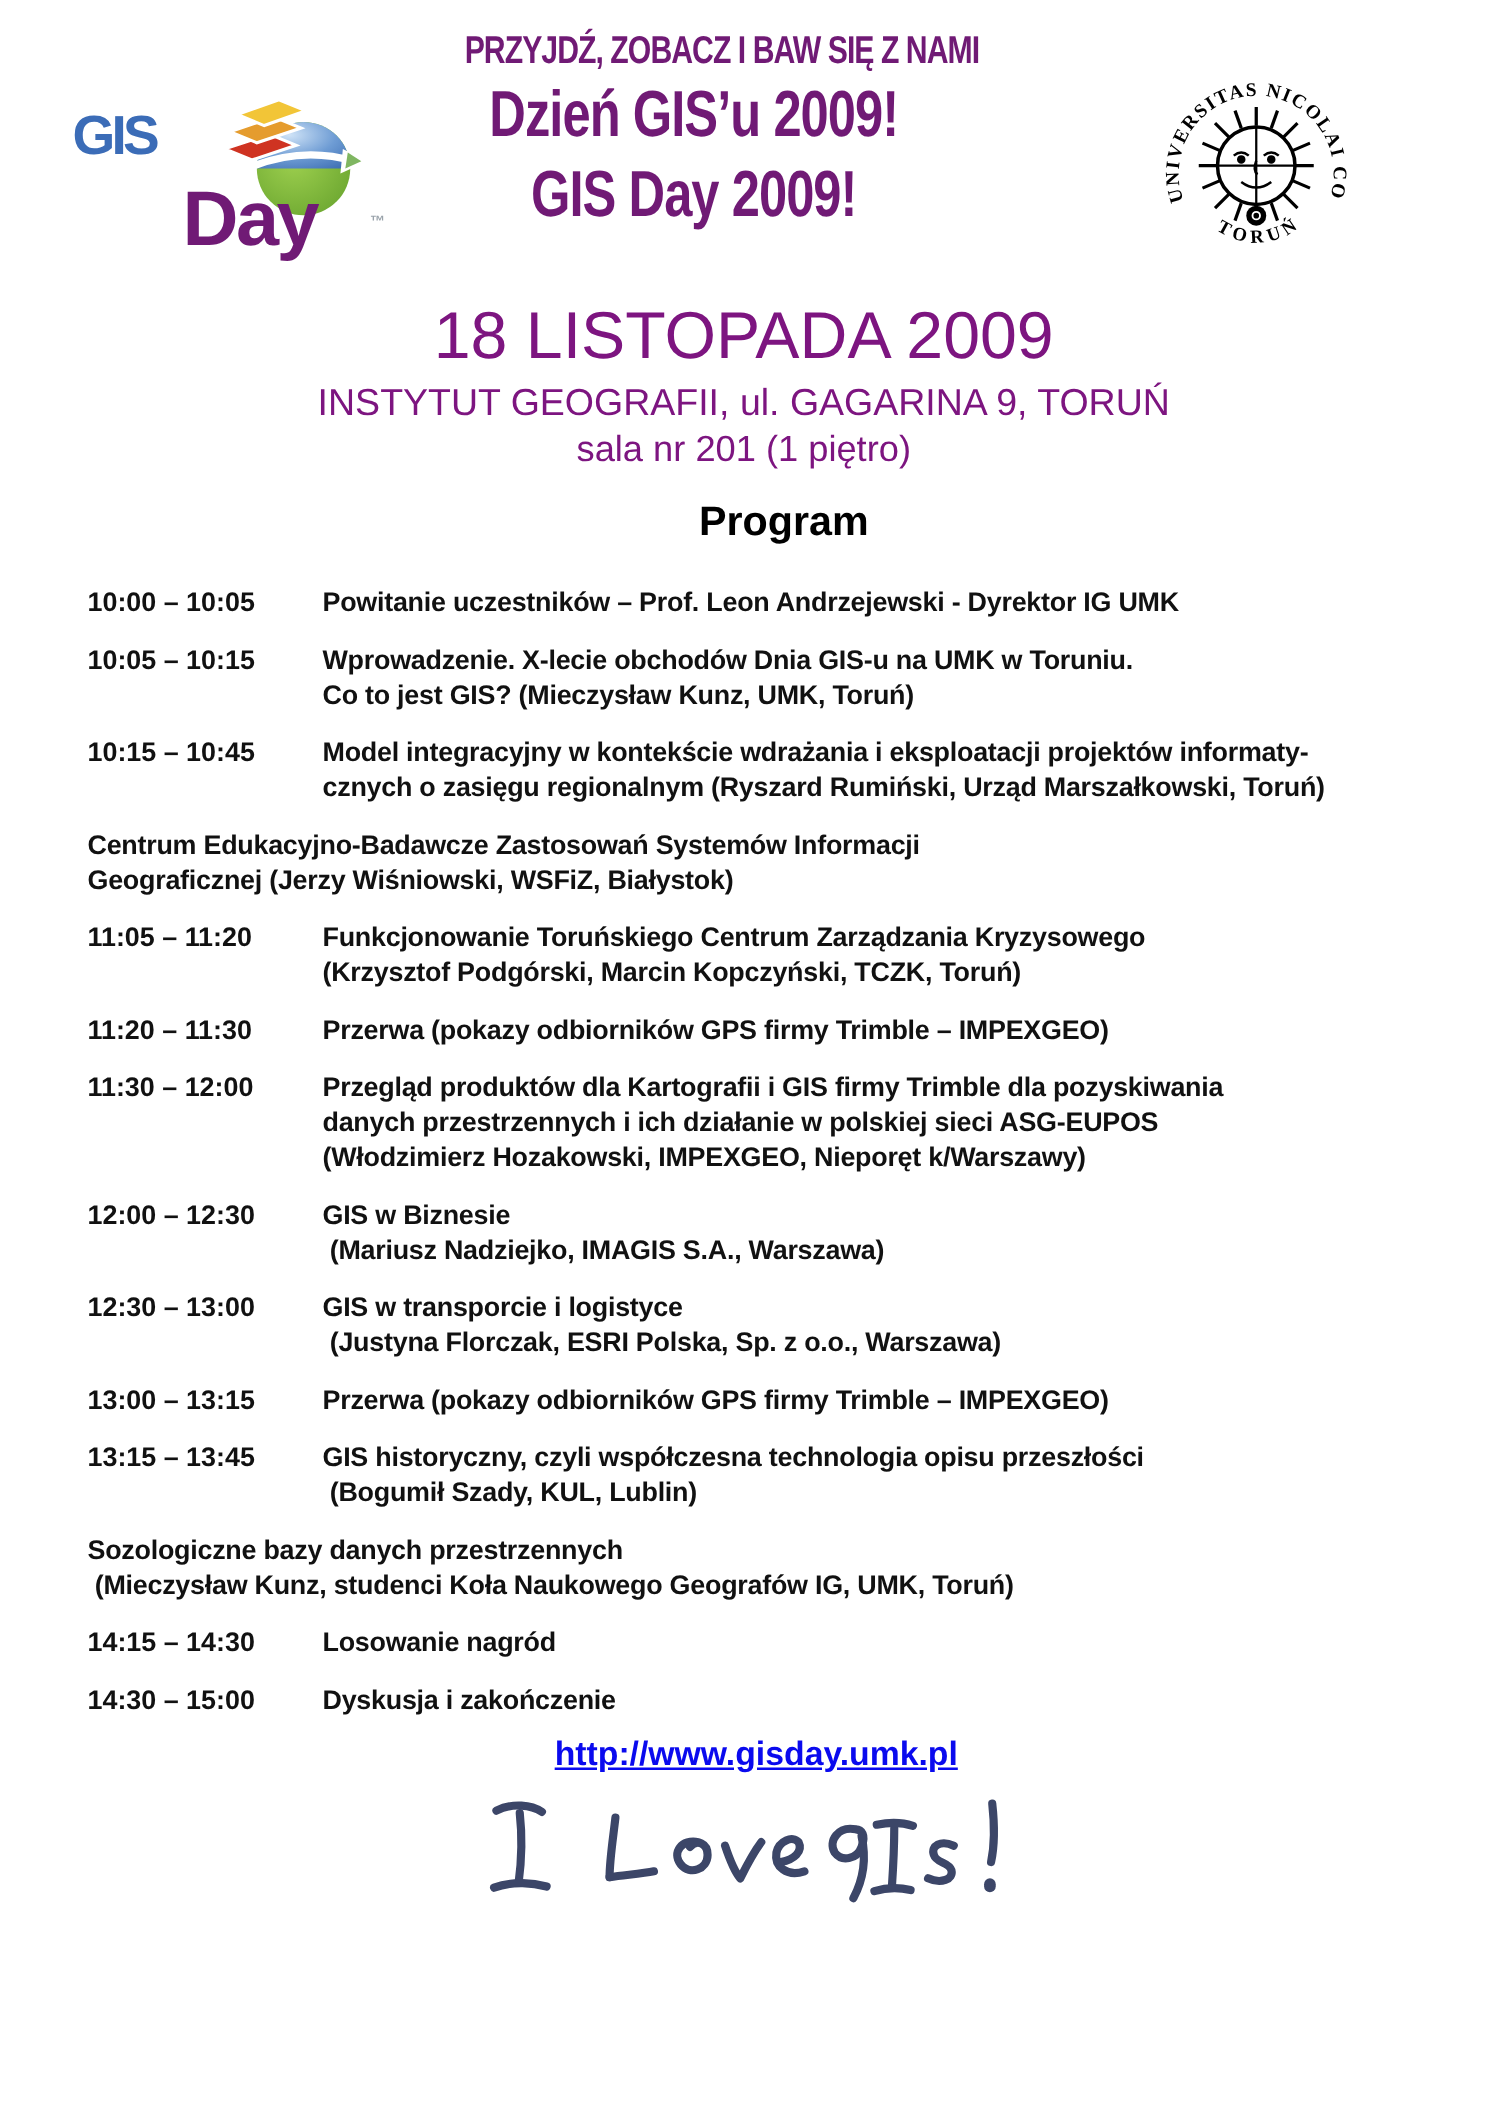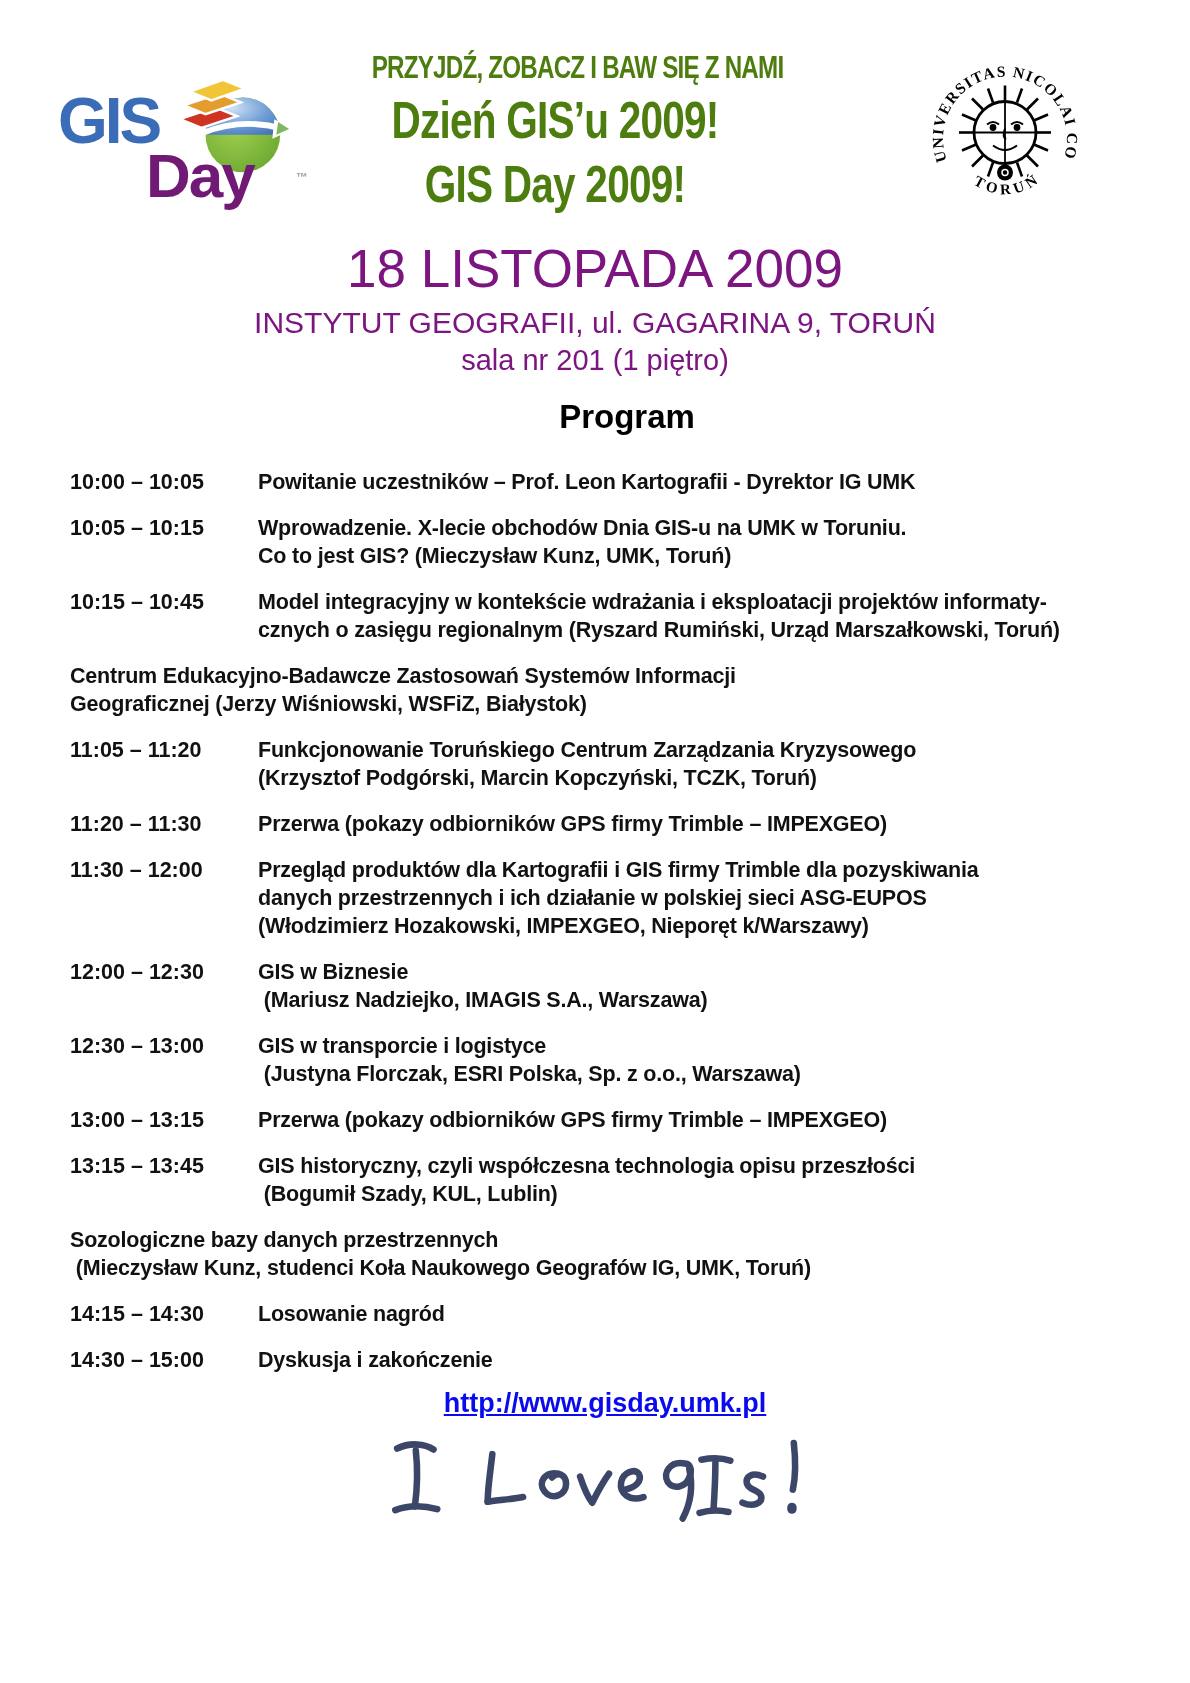--- a/index.html
+++ b/index.html
@@ -2,25 +2,25 @@
 <html><head>
 <meta charset="utf-8">
 <style>
   html,body{margin:0;padding:0;background:#ffffff;}
   .page{
     position:relative;width:1190px;height:1683px;background:#ffffff;overflow:hidden;
     font-family:"Liberation Sans","DejaVu Sans",sans-serif;color:#111;
   }
   
   .logo{position:absolute;left:58px;top:68px;width:250px;height:150px;}
-  .logo-gis{position:absolute;left:0;top:16px;font-size:64px;font-weight:bold;letter-spacing:-3px;color:#3b6cb7;}
+  .logo-gis{position:absolute;left:0;top:16px;font-size:44px;font-weight:bold;letter-spacing:-3px;color:#3b6cb7;}
   .logo-globe{position:absolute;left:112px;top:0;}
   .logo-day{position:absolute;left:88px;top:72px;font-size:62px;font-weight:bold;letter-spacing:-2px;color:#701a75;}
   .logo-tm{position:absolute;left:238px;top:102px;font-size:12px;color:#9aa3ab;font-weight:bold;}
-  .header-center{position:absolute;left:320px;top:50px;width:470px;text-align:center;color:#4d7c0f;}
+  .header-center{position:absolute;left:320px;top:22px;width:470px;text-align:center;color:#701a75;}
   .hc-line{white-space:nowrap;font-weight:bold;transform:scaleX(0.78);transform-origin:50% 50%;}
   .hc-tagline{font-size:31px;line-height:36px;letter-spacing:-1px;}
   .hc-title{font-size:52px;line-height:60px;letter-spacing:-1px;margin-top:4px;}
   .seal{position:absolute;left:925px;top:48px;width:160px;height:165px;}
   
   .title-block{position:absolute;top:238px;left:0;width:100%;text-align:center;color:#7d1580;font-weight:normal;}
   .event-date{font-size:53px;line-height:62px;letter-spacing:0px;}
   .event-venue{font-size:30px;line-height:38px;margin-top:4px;}
   .event-room{font-size:29px;line-height:36px;}
   
@@ -125,21 +125,21 @@
   <div class="title-block">
     <div class="event-date">18 LISTOPADA 2009</div>
     <div class="event-venue">INSTYTUT GEOGRAFII, ul. GAGARINA 9, TORUŃ</div>
     <div class="event-room">sala nr 201 (1 piętro)</div>
   </div>
 
   <div class="program-heading">Program</div>
   <div class="schedule">
       <div class="row">
         <div class="time">10:00 – 10:05</div>
-        <div class="desc">Powitanie uczestników – Prof. Leon Kartografii - Dyrektor IG UMK</div>
+        <div class="desc">Powitanie uczestników – Prof. Leon Andrzejewski - Dyrektor IG UMK</div>
       </div>
       <div class="row">
         <div class="time">10:05 – 10:15</div>
         <div class="desc">Wprowadzenie. X-lecie obchodów Dnia GIS-u na UMK w Toruniu.
 Co to jest GIS? (Mieczysław Kunz, UMK, Toruń)</div>
       </div>
       <div class="row">
         <div class="time">10:15 – 10:45</div>
         <div class="desc">Model integracyjny w kontekście wdrażania i eksploatacji projektów informaty-
 cznych o zasięgu regionalnym (Ryszard Rumiński, Urząd Marszałkowski, Toruń)</div>

